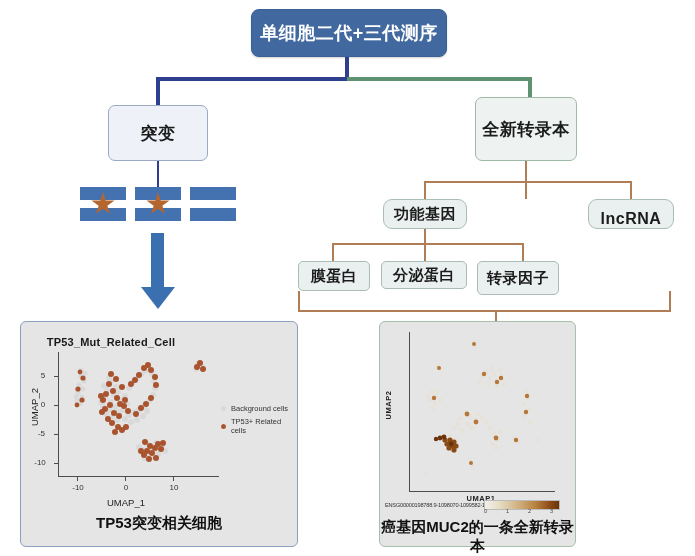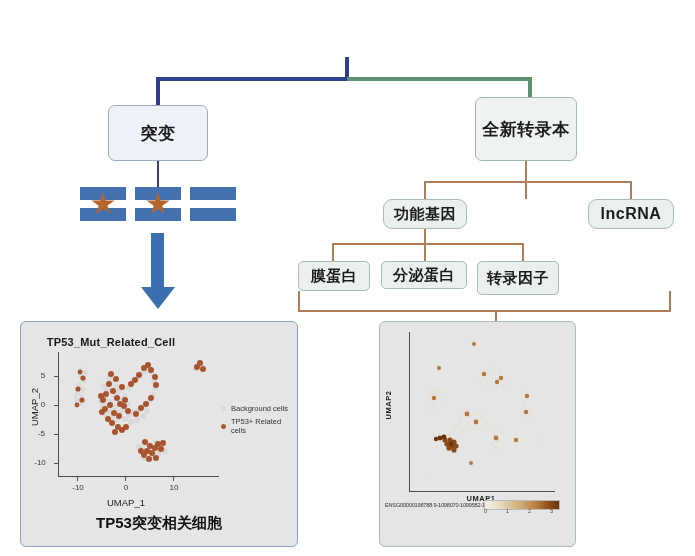--- a/index.html
+++ b/index.html
@@ -46,21 +46,21 @@
     border:1.4px solid #a9bdb4;
     font-size:15px;
     border-radius:9px;
   }
   .node.lvl3{
     background:#eaf0ef;
     border:1.4px solid #a9bdb4;
     font-size:15px;
     border-radius:5px;
   }
-  .node.lnc{font-family:"Liberation Sans",sans-serif;font-size:16px;}
+  .node.lnc{font-family:"Liberation Sans",sans-serif;font-size:16px;align-items:flex-end;}
 
   
   .ln{position:absolute;background:#b07d56;}
   .ln.navy{background:#2f3f8f;}
   .ln.green{background:#5e9270;}
 
   
   .chrom{position:absolute;width:46px;height:34px;}
   .chrom .bar{position:absolute;left:0;width:46px;height:13px;background:#4472b0;}
   .chrom .bar.top{top:0;}
@@ -114,20 +114,23 @@
   .cbar-lab{position:absolute;font-size:5.6px;color:#333;letter-spacing:-.2px;white-space:nowrap;}
   .cbar-tick{position:absolute;font-size:5.5px;color:#444;}
 
   svg.scatter{position:absolute;}
 </style>
 </head>
 <body>
 
 <div id="stage">
 
+  <div class="node root" style="left:251px;top:9px;width:196px;height:48px;">
+    <span>单细胞二代+三代测序</span>
+  </div>
 
   <div class="ln navy" style="left:345px;top:57px;width:4px;height:22px;"></div>
 
   <div class="ln navy" style="left:156px;top:77px;width:192px;height:4px;"></div>
 
   <div class="ln green" style="left:347px;top:77px;width:185px;height:4px;"></div>
 
   <div class="ln navy" style="left:156px;top:77px;width:4px;height:28px;"></div>
   <div class="ln green" style="left:528px;top:77px;width:4px;height:28px;"></div>
 
@@ -464,15 +467,16 @@
     <div class="axlabel" style="left:66px;top:172px;width:70px;font-size:7.5px;font-weight:bold;letter-spacing:.5px;">UMAP1</div>
     <div class="axlabel rot" style="left:4px;top:118px;width:70px;font-size:7.5px;font-weight:bold;letter-spacing:.5px;">UMAP2</div>
 
     <div class="cbar-lab" style="left:5px;top:180px;">ENSG00000198788.9-1098070-1099582-1</div>
     <div class="cbar" style="left:104px;top:178px;width:74px;"></div>
     <div class="cbar-tick" style="left:104px;top:186px;">0</div>
     <div class="cbar-tick" style="left:126px;top:186px;">1</div>
     <div class="cbar-tick" style="left:148px;top:186px;">2</div>
     <div class="cbar-tick" style="left:170px;top:186px;">3</div>
 
+    <div class="caption" style="top:196px;left:0;">癌基因MUC2的一条全新转录本</div>
   </div>
 
 </div>
 
 </body></html>

